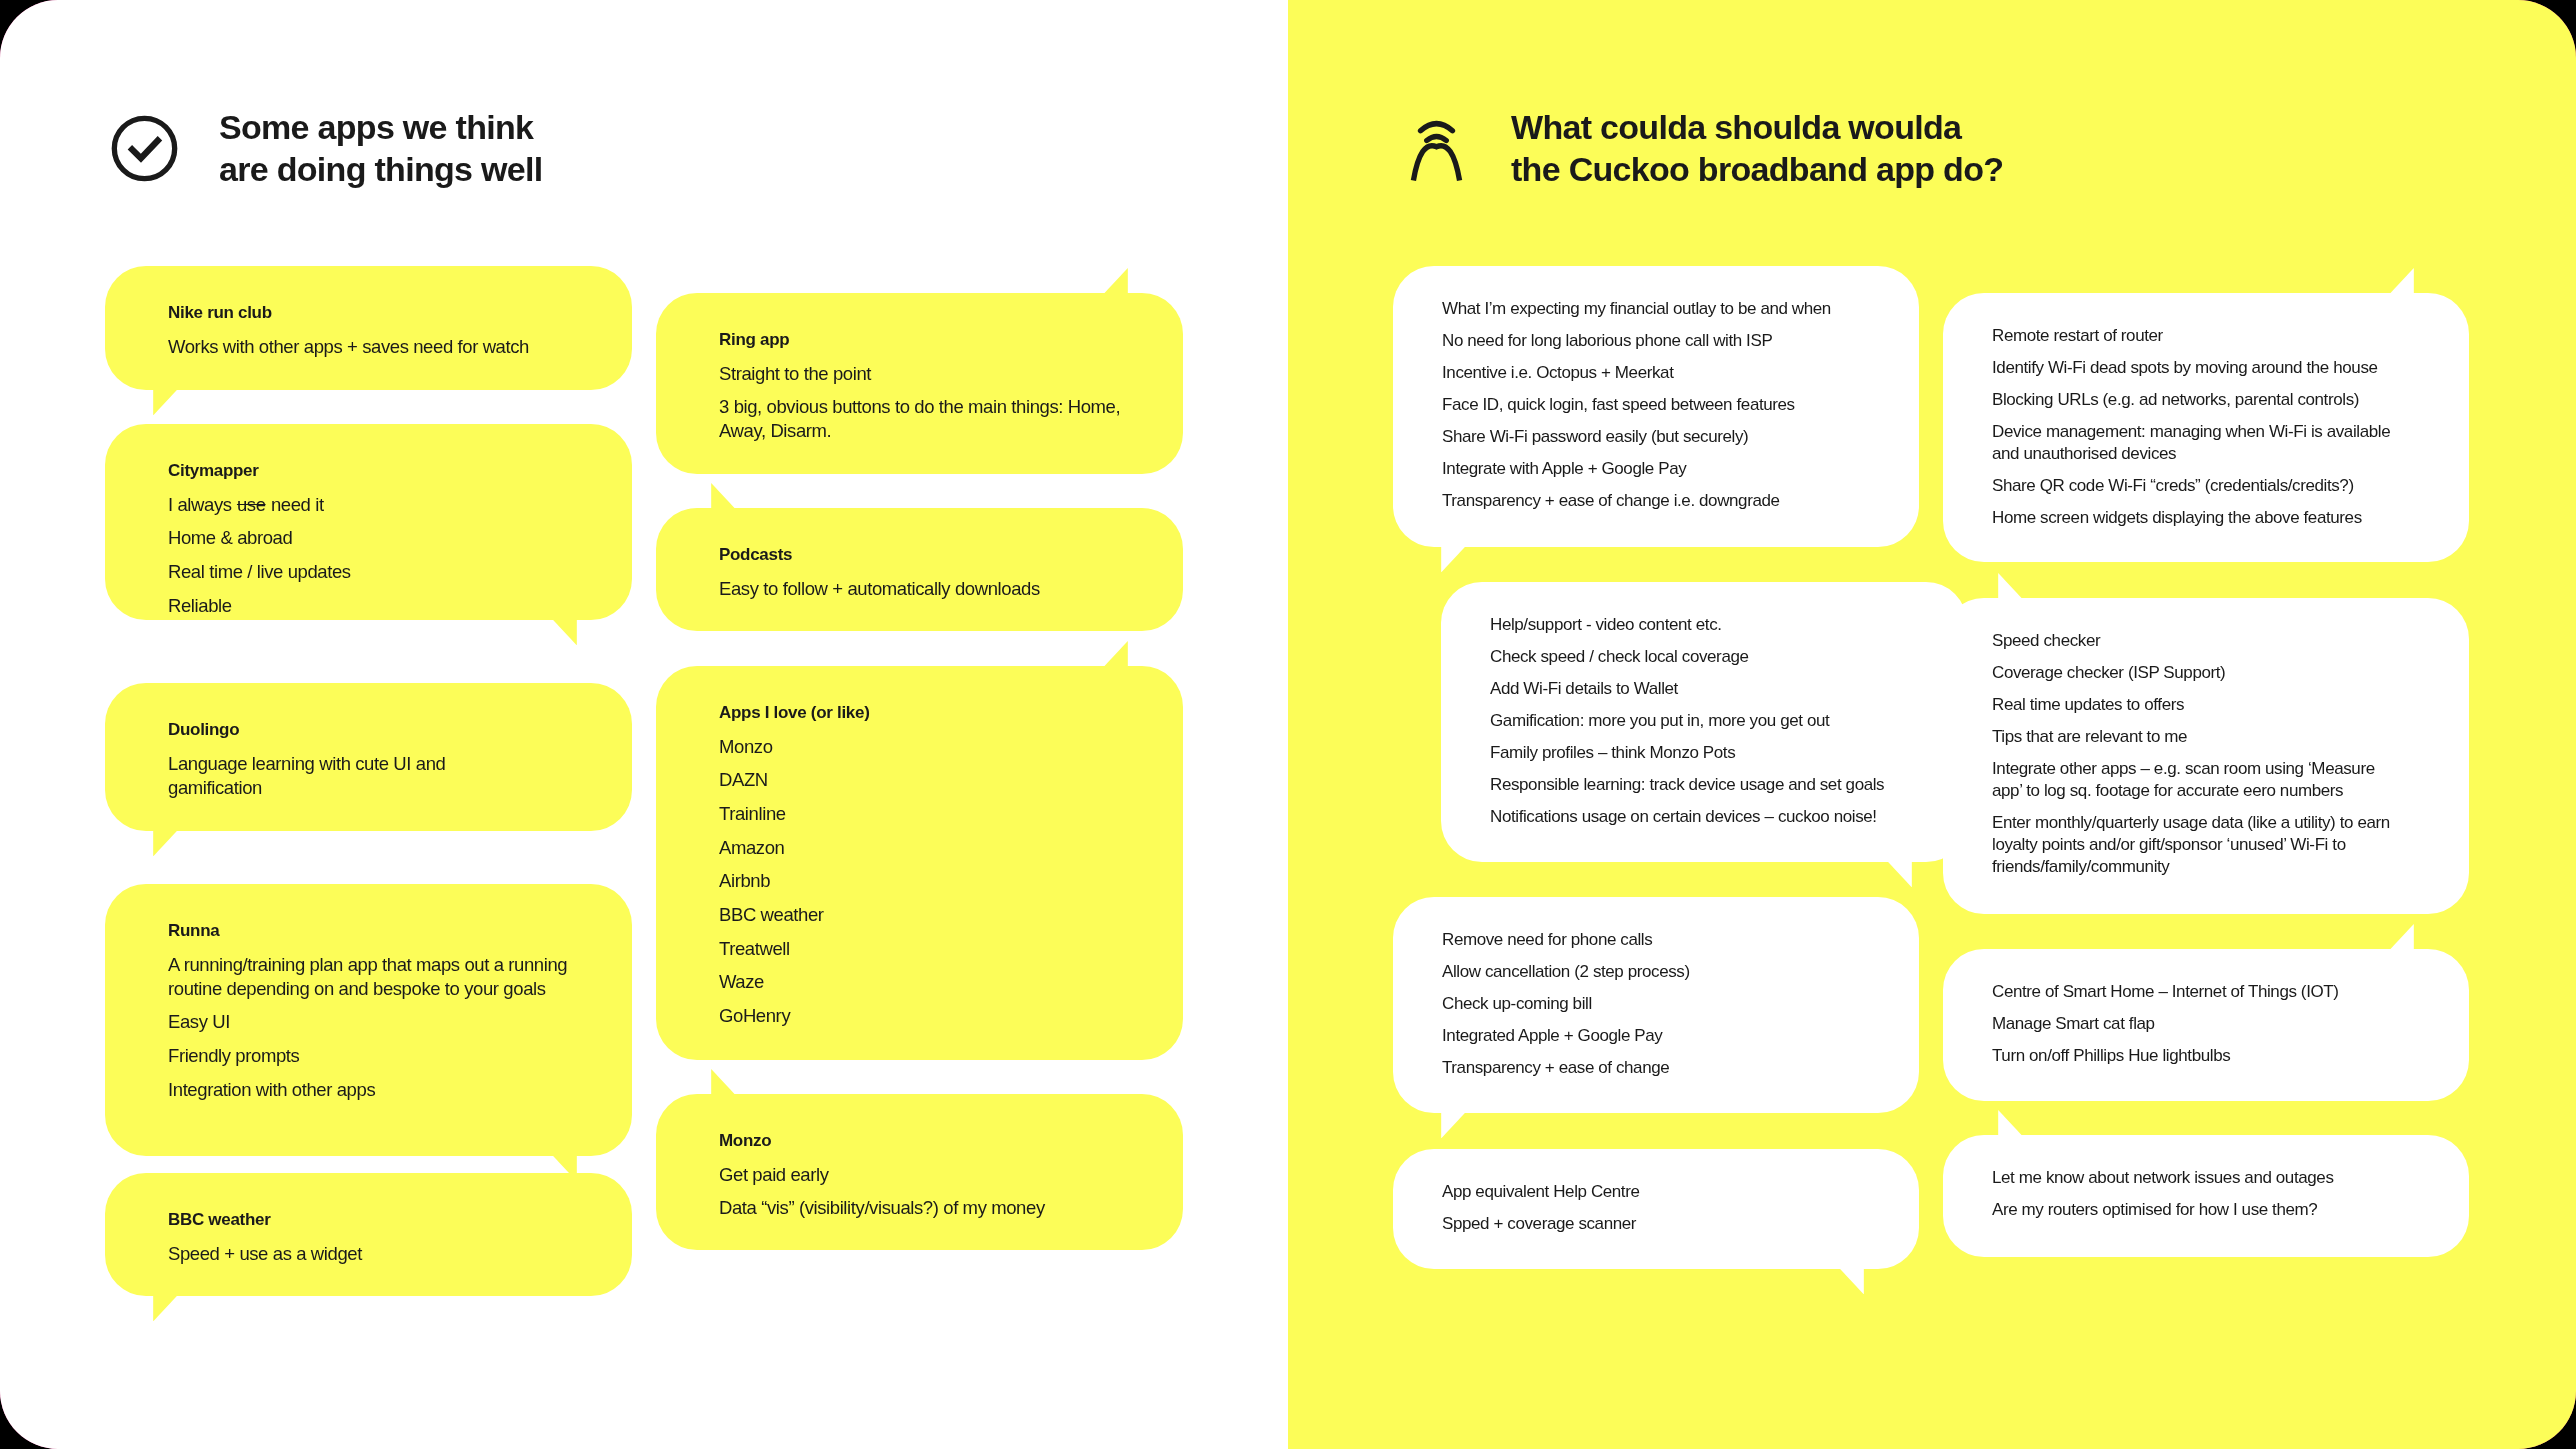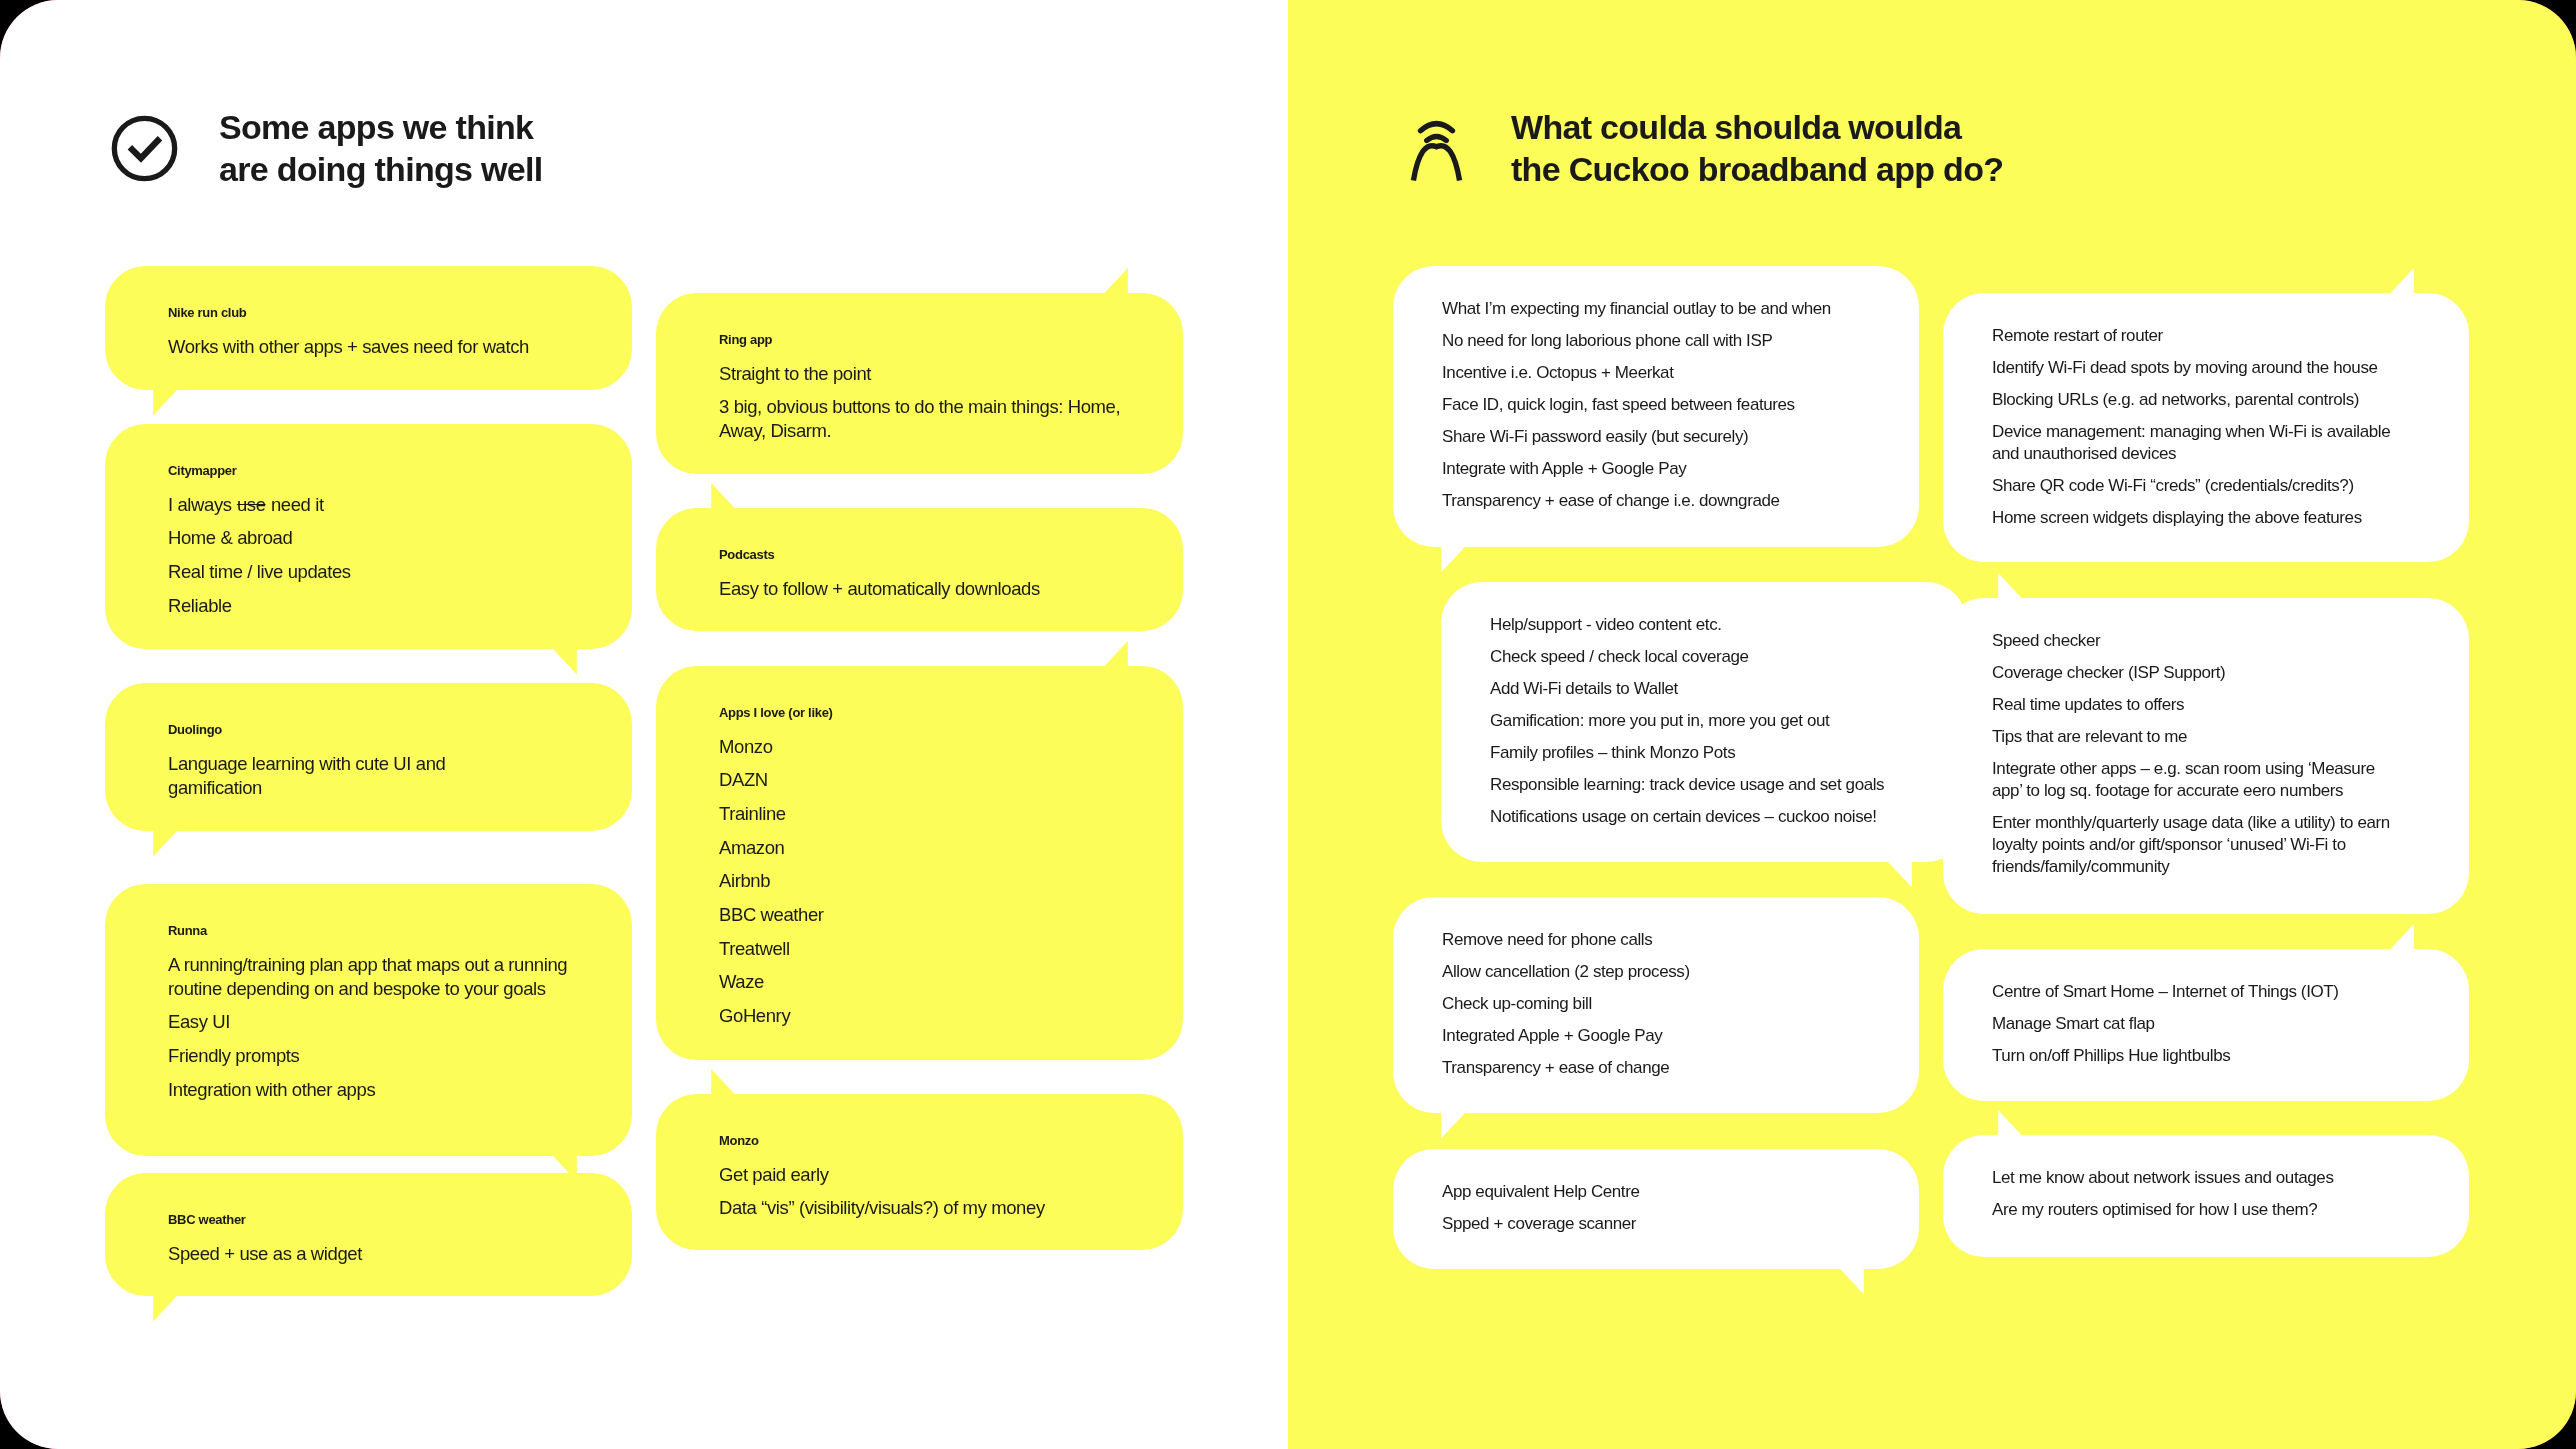--- a/index.html
+++ b/index.html
@@ -40,21 +40,21 @@
     .bubble {
       position: absolute;
       border-radius: 41px;
       box-sizing: border-box;
       padding: 35px 35px 35px 63px;
     }
     .bubble.yellow { background: #fcfd58; }
     .bubble.white { background: #ffffff; }
     .tail-svg { position: absolute; width: 25px; height: 26.4px; }
     .bubble .heading {
-      font-size: 13px; font-weight: bold; line-height: 23px; margin: 0 0 10.6px 0;
+      font-size: 17px; font-weight: bold; line-height: 23px; margin: 0 0 10.6px 0;
       letter-spacing: -0.3px;
     }
     .bubble .line {
       font-size: 18.5px; line-height: 24px; margin: 0 0 9.7px 0;
       letter-spacing: -0.4px;
     }
     .bubble.white .line { font-size: 17px; line-height: 22px; margin-bottom: 10px; }
     .bubble .line:last-child { margin-bottom: 0; }
     .strike { text-decoration: line-through; margin: 0 5.3px; }
   </style>
@@ -76,21 +76,21 @@
     </div>
 
     <div class="bubble yellow" style="left:105px; top:266px; width:527px; height:124px;">
       <svg class="tail-svg" style="left:48px; bottom:-25px;" viewBox="0 0 28 30">
           <polygon points="0,0 28,0 0,30" fill="#fcfd58"></polygon>
         </svg>
       <div class="heading">Nike run club</div>
       <div class="line">Works with other apps + saves need for watch</div>
     </div>
 
-    <div class="bubble yellow" style="left:105px; top:424px; width:527px; height:225px;">
+    <div class="bubble yellow" style="left:105px; top:424px; width:527px; height:196px;">
       <svg class="tail-svg" style="right:55px; bottom:-25px;" viewBox="0 0 28 30">
           <polygon points="0,0 28,0 28,30" fill="#fcfd58"></polygon>
         </svg>
       <div class="heading">Citymapper</div>
       <div class="line"><span>I always</span><span class="strike">use</span><span>need it</span></div>
       <div class="line">Home &amp; abroad</div>
       <div class="line">Real time / live updates</div>
       <div class="line">Reliable</div>
     </div>
 

